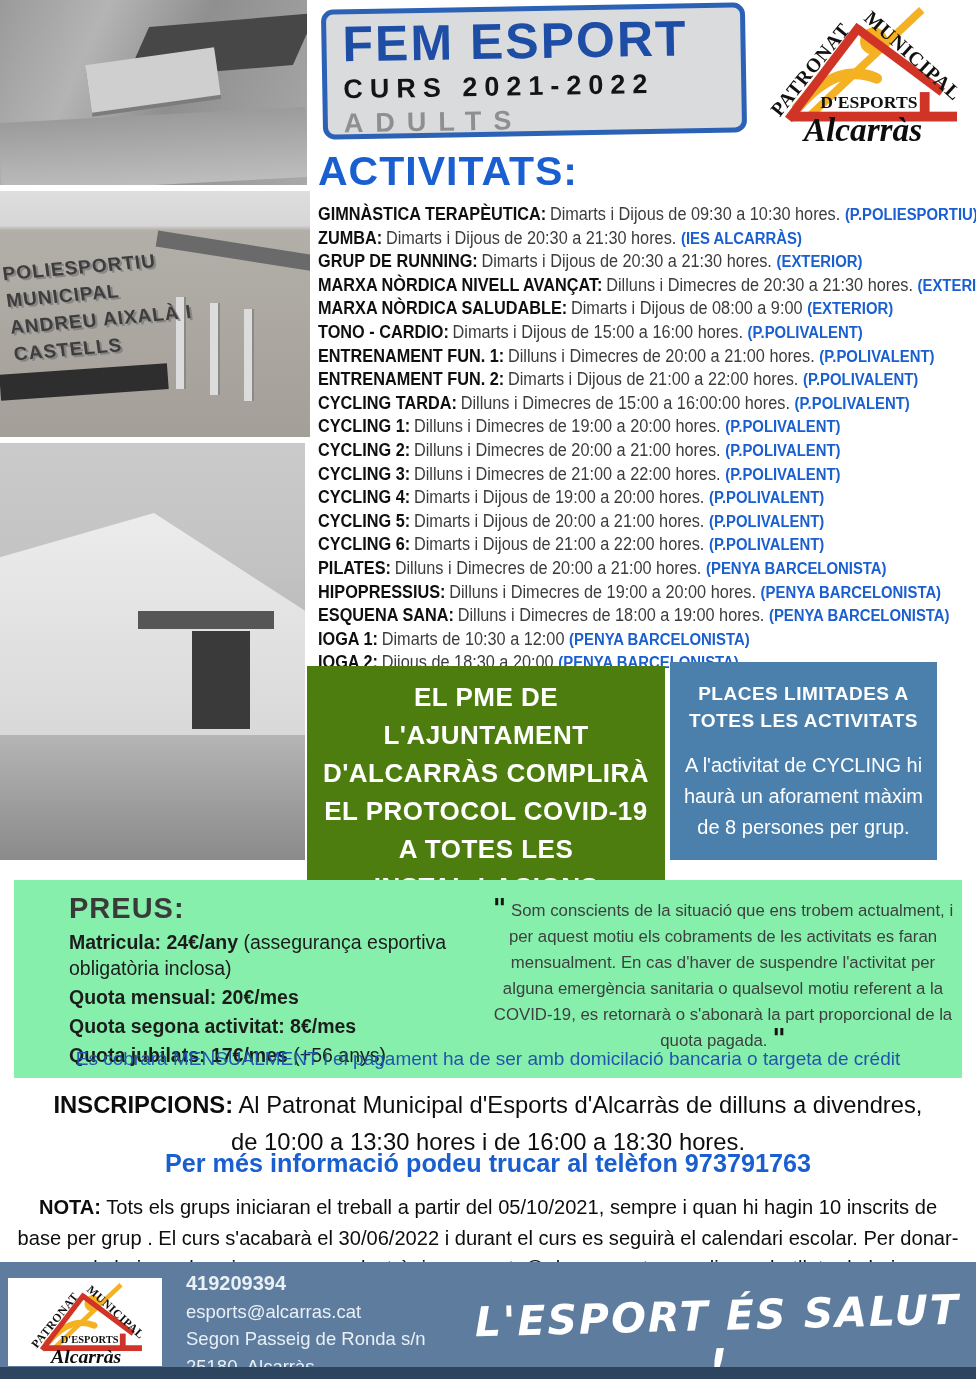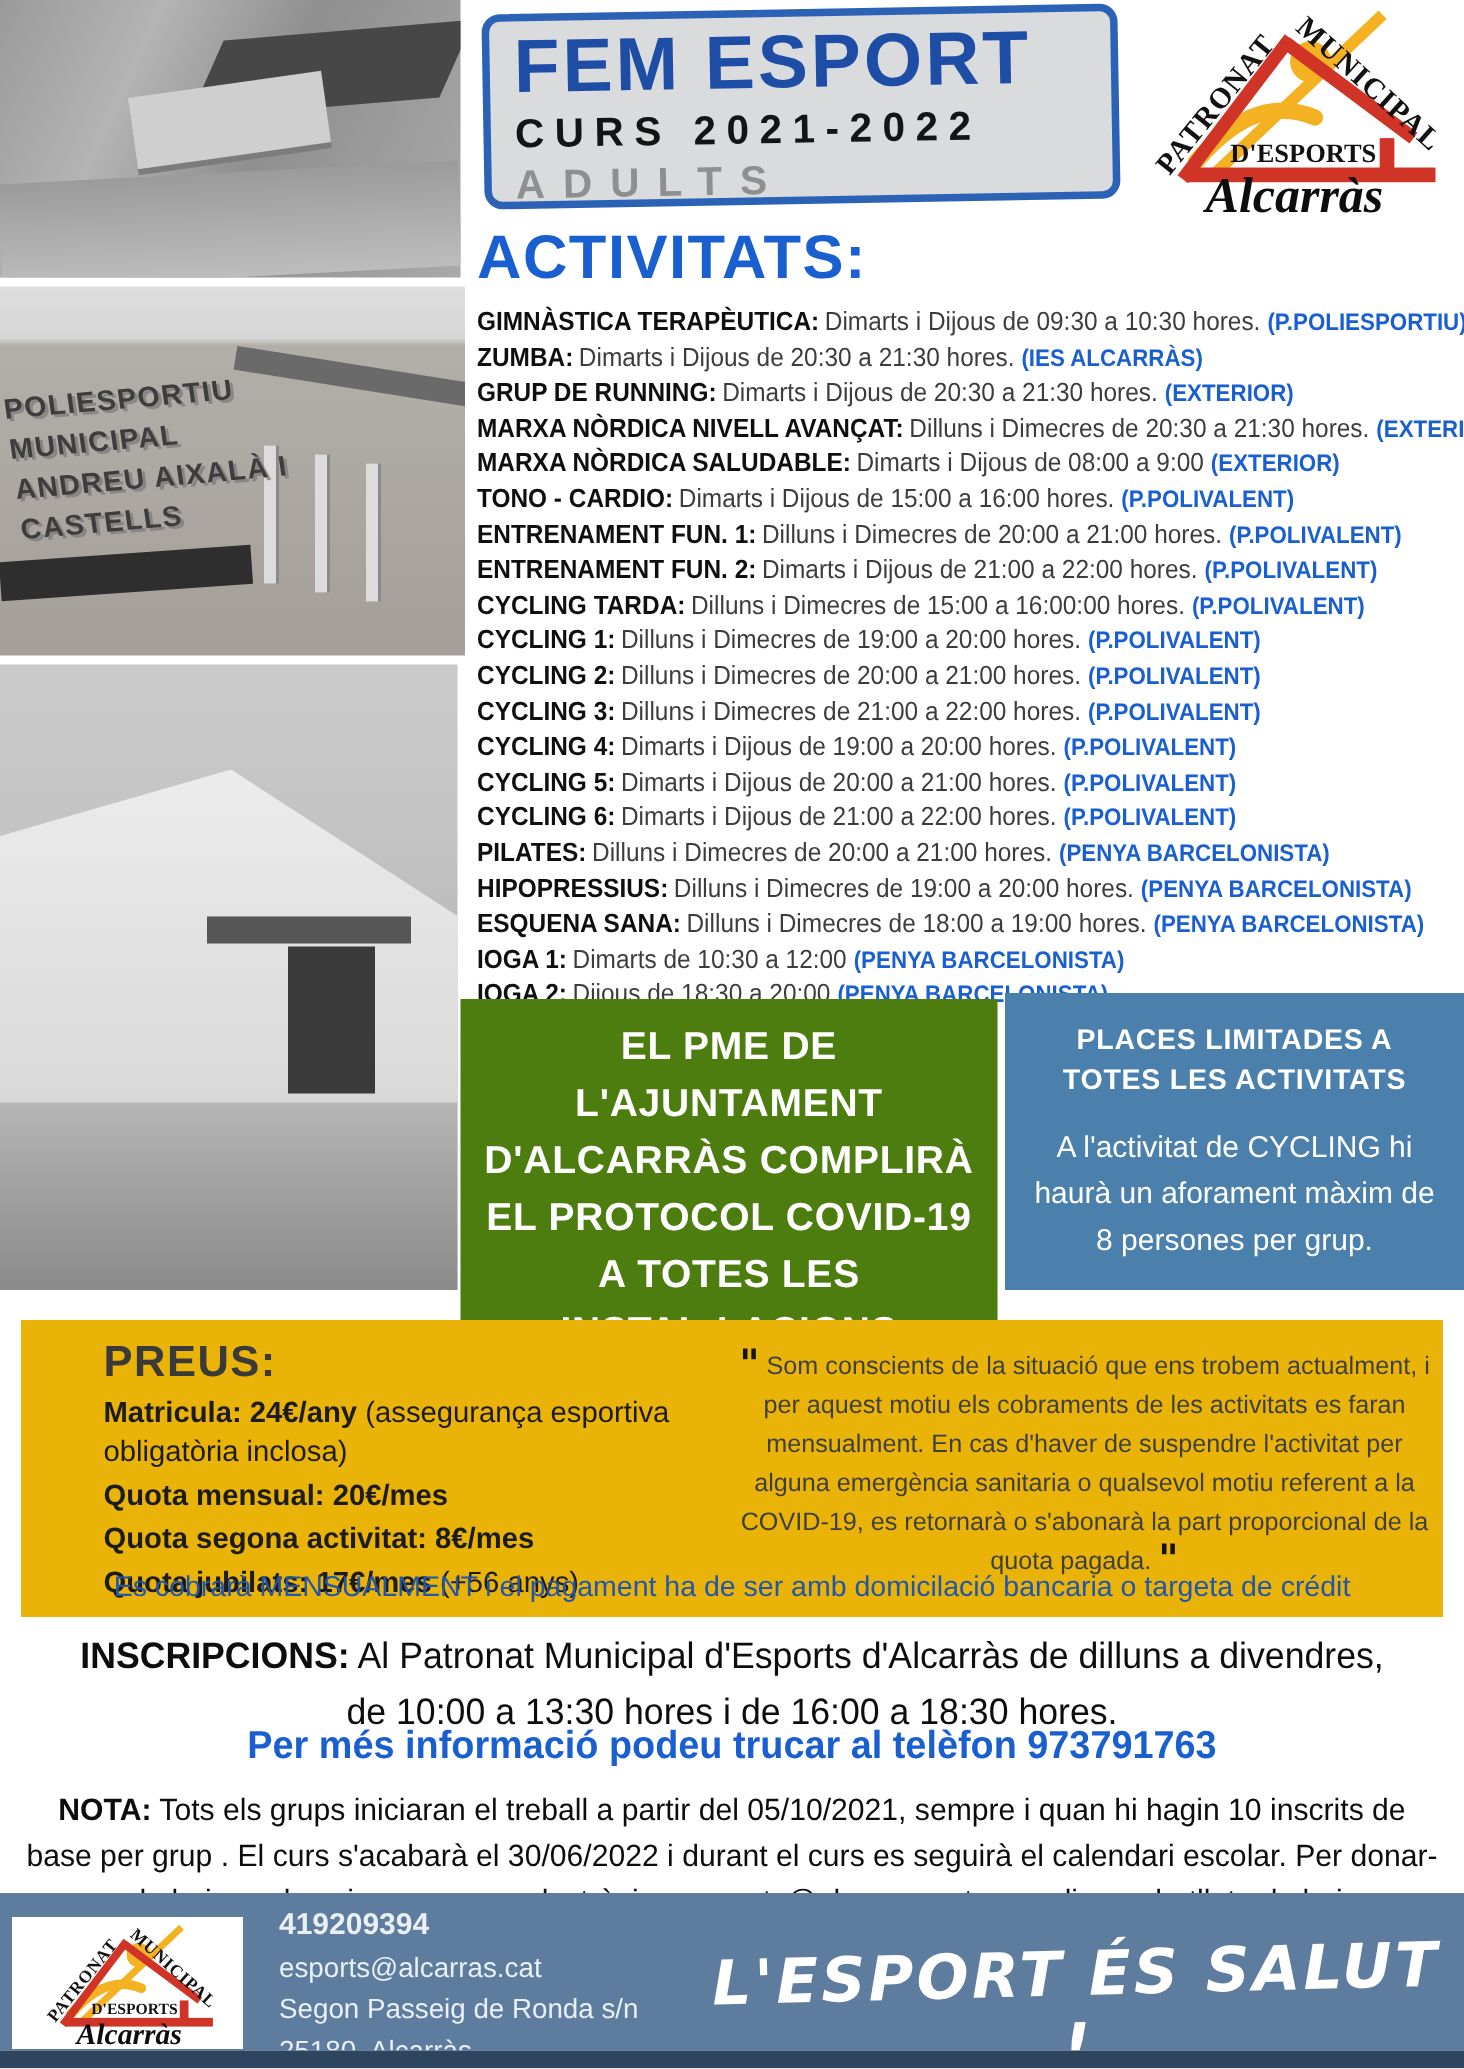--- a/index.html
+++ b/index.html
@@ -46,27 +46,27 @@
   .act-line{white-space:nowrap;height:23.6px;line-height:23.6px;font-size:17.5px;color:#3c3c3c;
     transform:scaleX(0.93);transform-origin:left center;}
   .act-name{font-weight:bold;color:#0f0f0f;}
   .act-sched{margin-left:4px;}
   .act-venue{margin-left:5px;font-weight:bold;color:#1a5fd0;font-size:16px;}
 
   
   .covid-box{position:absolute;left:307px;top:666px;width:358px;height:229px;background:#4d7c0f;
     color:#fff;font-weight:bold;font-size:26px;line-height:38px;text-align:center;
     padding:12px 12px 0 12px;box-sizing:border-box;letter-spacing:.5px;}
-  .places-box{position:absolute;left:670px;top:662px;width:306px;height:198px;background:#4b80ad;
+  .places-box{position:absolute;left:670px;top:662px;width:267px;height:198px;background:#4b80ad;
     text-align:center;padding:18px 14px 0 14px;box-sizing:border-box;}
   .places-title{color:#ffffff;font-weight:bold;font-size:19px;line-height:27px;letter-spacing:.5px;}
   .places-body{color:#ffffff;font-size:20px;line-height:31px;margin-top:16px;}
 
   
-  .preus-box{position:absolute;left:14px;top:880px;width:948px;height:198px;background:#eab308;}
+  .preus-box{position:absolute;left:14px;top:880px;width:948px;height:198px;background:#86efac;}
   .preus-left{position:absolute;left:55px;top:12px;width:380px;color:#1c1c1c;}
   .preus-title{font-size:29px;font-weight:bold;color:#3a3a3a;letter-spacing:1px;margin-bottom:4px;}
   .preus-line{font-size:19.5px;line-height:26px;margin-top:3px;}
   .preus-line .b{font-weight:bold;}
   .quote{position:absolute;left:478px;top:18px;width:462px;font-size:16.8px;color:#3f3f3f;
     text-align:center;line-height:1.55;}
   .qmark{font-family:"DejaVu Sans",sans-serif;font-weight:bold;font-size:26px;color:#141414;line-height:0;vertical-align:-2px;}
   .payment-note{position:absolute;left:0;bottom:8px;width:100%;text-align:center;
     font-size:19px;font-weight:normal;color:#2156ac;}
 

